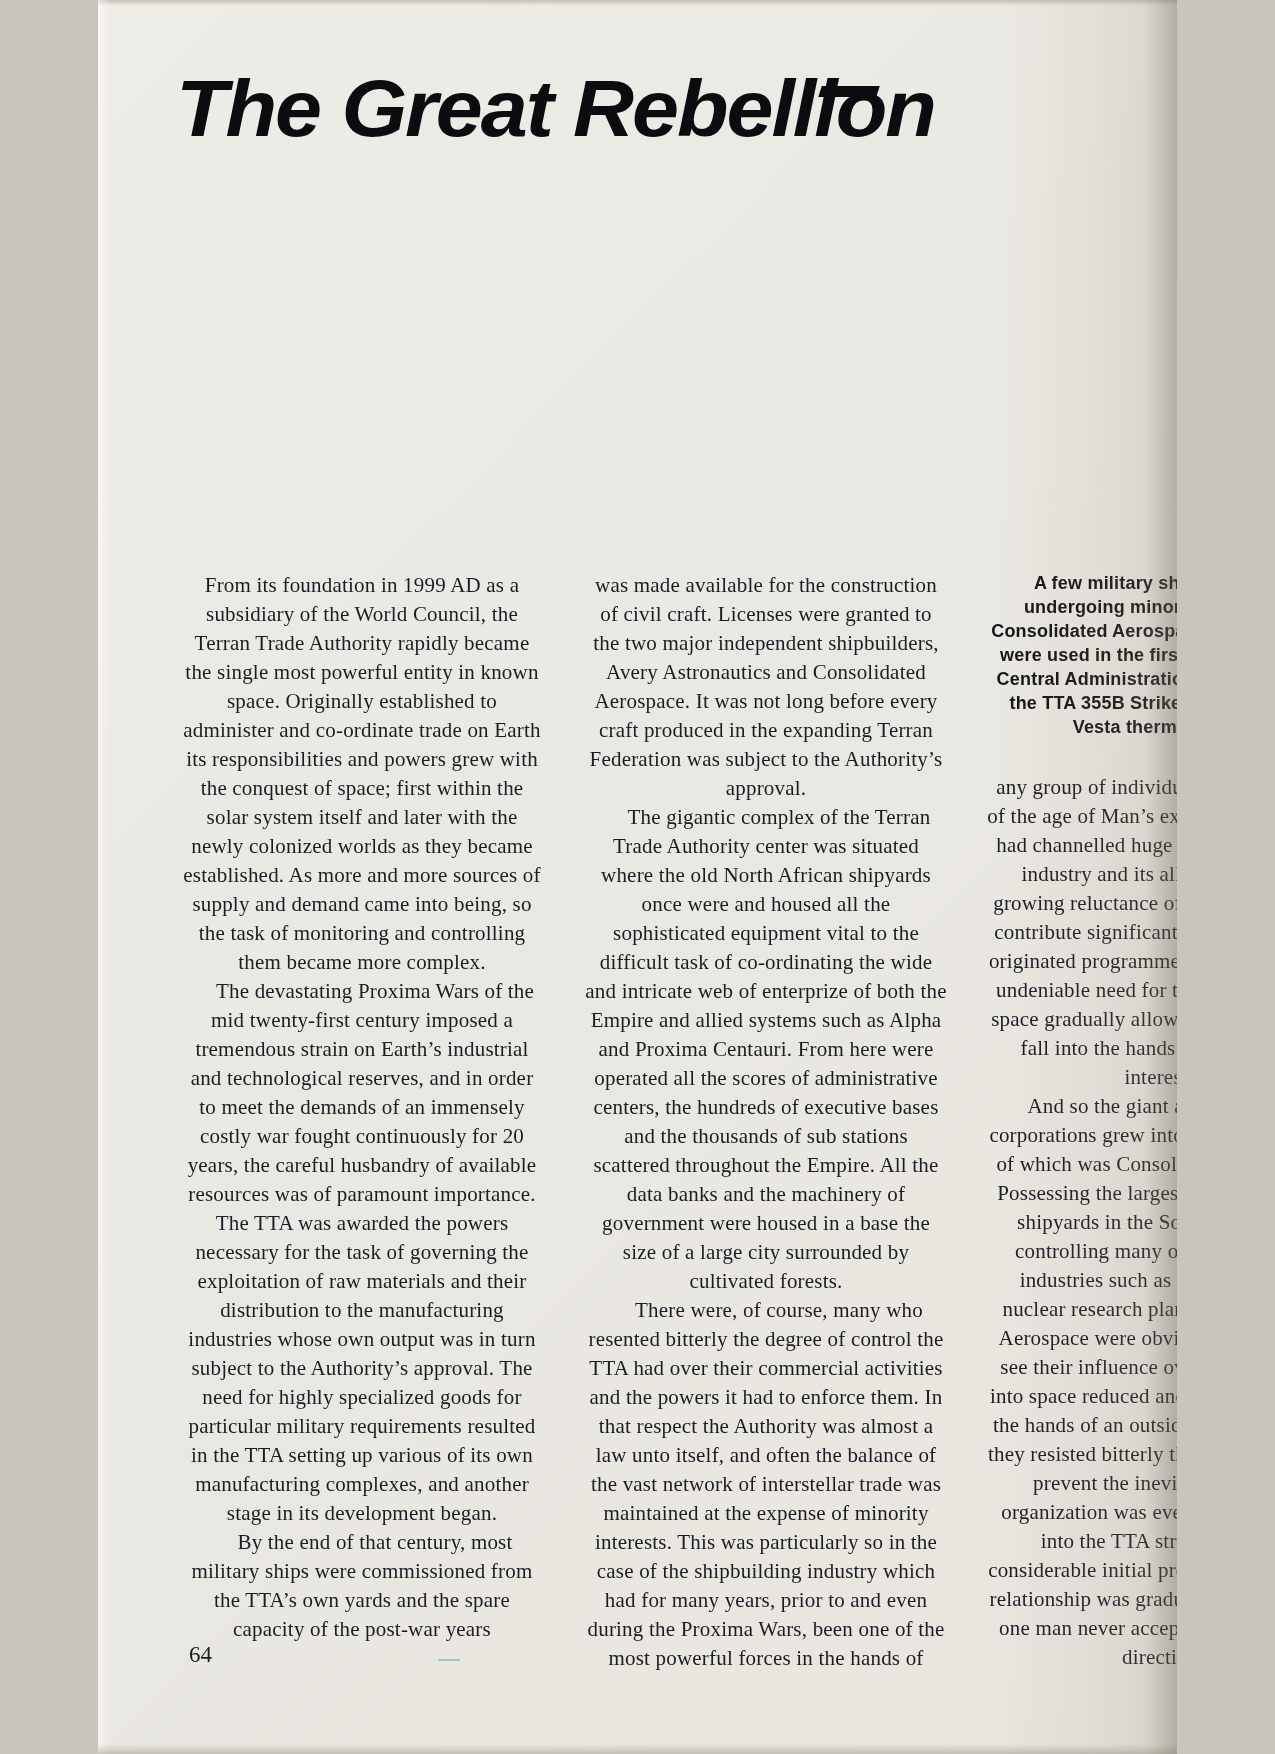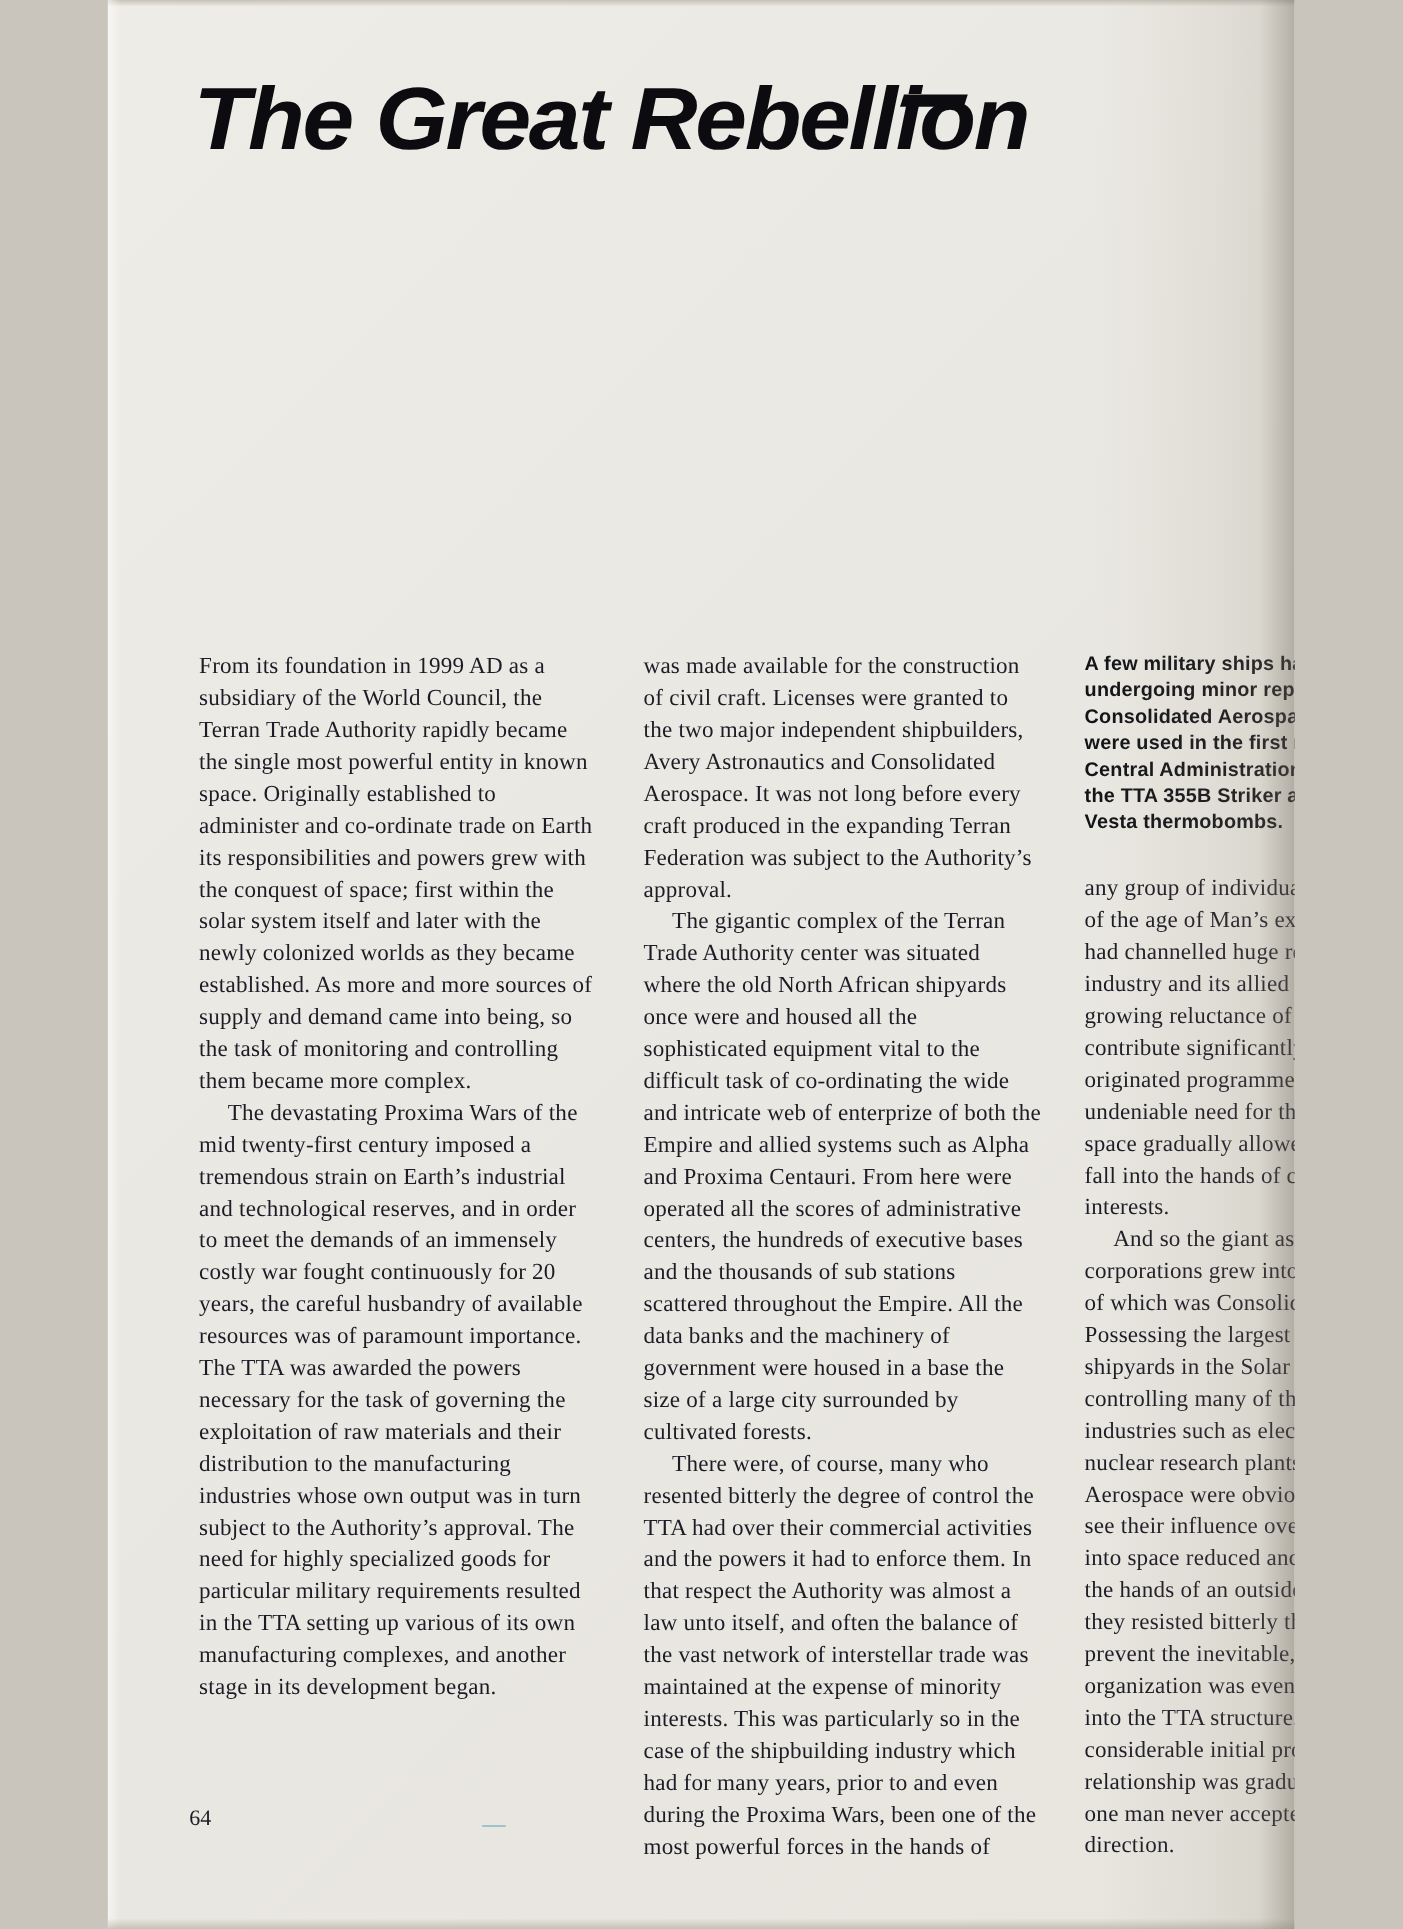--- a/index.html
+++ b/index.html
@@ -40,26 +40,26 @@
     top: 86px;
     width: 58px;
     height: 11px;
     background: #0c0c10;
     transform: skewX(-18deg);
   }
 
   
   .col {
     position: absolute;
-    top: 591px;
+    top: 571px;
     color: #1c1c26;
     font-size: 21px;
     line-height: 29px;
     letter-spacing: 0.2px;
-    text-align: left;
+    text-align: center;
   }
   .col-1 { left: 83px;  width: 362px; }
   .col-2 { left: 487px; width: 362px; }
   .col-3 { left: 888px; width: 354px; }
 
   .col p { margin: 0; }
   .col p.indent { text-indent: 26px; font-family: Liberation Serif, serif; }
 
   .caption {
     font-family: "Liberation Sans", sans-serif;
@@ -68,23 +68,23 @@
     line-height: 24px;
     letter-spacing: 0.2px;
     color: #131418;
     margin: 0 0 0 0 !important;
   }
   .after-caption { margin-top: 34px !important; }
 
   
   .page-number {
     position: absolute;
-    left: 74px;
+    left: 91px;
     top: 1642px;
-    font-size: 20px;
+    font-size: 23px;
     color: #1c1c26;
   }
 
   
   .edge-top {
     position: absolute; left: 0; top: 0; width: 100%; height: 6px;
     background: linear-gradient(to bottom, rgba(150,143,128,0.45), rgba(150,143,128,0));
   }
   .edge-left {
     position: absolute; left: 0; top: 0; width: 12px; height: 100%;
@@ -114,20 +114,21 @@
 <body>
 
 <div class="page">
 
   <h1 class="title">The Great Rebellion</h1>
   <div class="title-i-bar"></div>
 
   <div class="col col-1">
     <p>From its foundation in 1999 AD as a subsidiary of the World Council, the Terran Trade Authority rapidly became the single most powerful entity in known space. Originally established to administer and co-ordinate trade on Earth its responsibilities and powers grew with the conquest of space; first within the solar system itself and later with the newly colonized worlds as they became established. As more and more sources of supply and demand came into being, so the task of monitoring and controlling them became more complex.</p>
     <p class="indent">The devastating Proxima Wars of the mid twenty-first century imposed a tremendous strain on Earth’s industrial and technological reserves, and in order to meet the demands of an immensely costly war fought continuously for 20 years, the careful husbandry of available resources was of paramount importance. The TTA was awarded the powers necessary for the task of governing the exploitation of raw materials and their distribution to the manufacturing industries whose own output was in turn subject to the Authority’s approval. The need for highly specialized goods for particular military requirements resulted in the TTA setting up various of its own manufacturing complexes, and another stage in its development began.</p>
+    <p class="indent">By the end of that century, most military ships were commissioned from the TTA’s own yards and the spare capacity of the post-war years</p>
   </div>
 
   <div class="col col-2">
     <p>was made available for the construction of civil craft. Licenses were granted to the two major independent shipbuilders, Avery Astronautics and Consolidated Aerospace. It was not long before every craft produced in the expanding Terran Federation was subject to the Authority’s approval.</p>
     <p class="indent">The gigantic complex of the Terran Trade Authority center was situated where the old North African shipyards once were and housed all the sophisticated equipment vital to the difficult task of co-ordinating the wide and intricate web of enterprize of both the Empire and allied systems such as Alpha and Proxima Centauri. From here were operated all the scores of administrative centers, the hundreds of executive bases and the thousands of sub stations scattered throughout the Empire. All the data banks and the machinery of government were housed in a base the size of a large city surrounded by cultivated forests.</p>
     <p class="indent">There were, of course, many who resented bitterly the degree of control the TTA had over their commercial activities and the powers it had to enforce them. In that respect the Authority was almost a law unto itself, and often the balance of the vast network of interstellar trade was maintained at the expense of minority interests. This was particularly so in the case of the shipbuilding industry which had for many years, prior to and even during the Proxima Wars, been one of the most powerful forces in the hands of</p>
   </div>
 
   <div class="col col-3">
     <p class="caption">A few military ships had been undergoing minor repairs in the Consolidated Aerospace yards and two were used in the first raid against the Central Administration. Shown here is the TTA 355B Striker attacking with Vesta thermobombs.</p>

